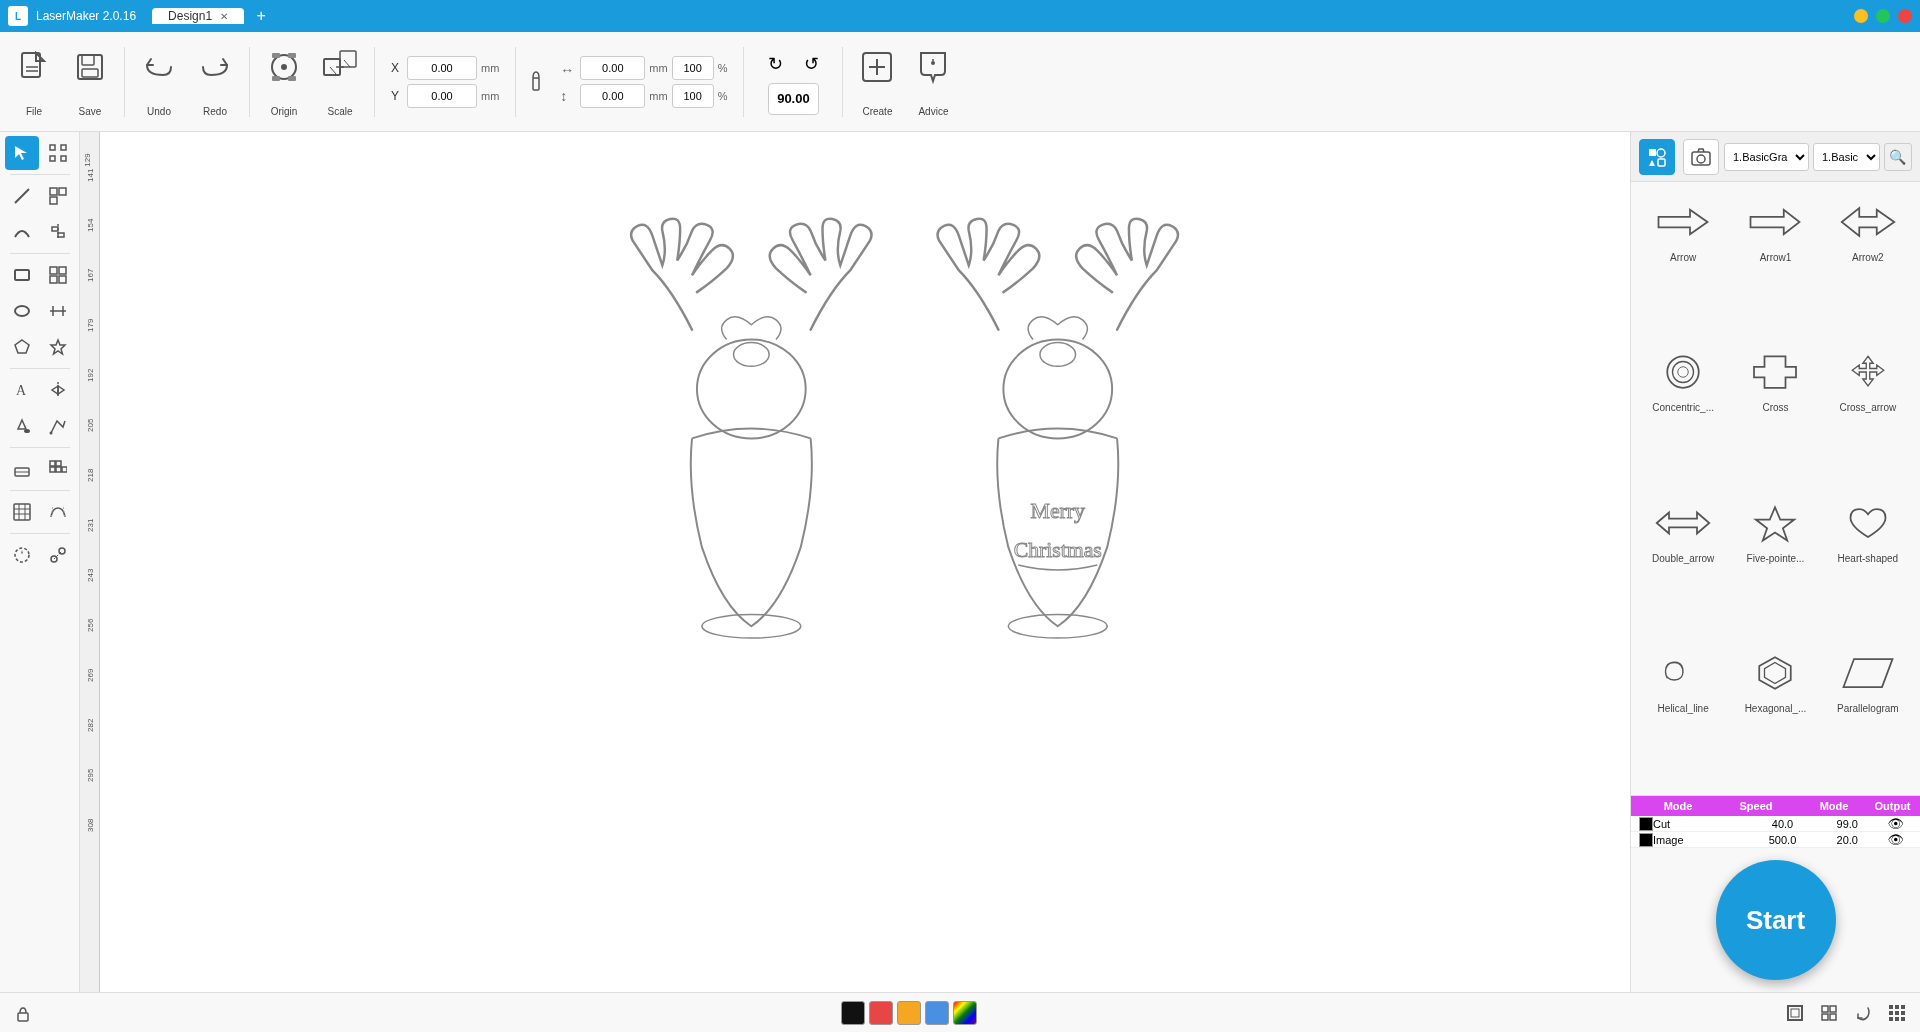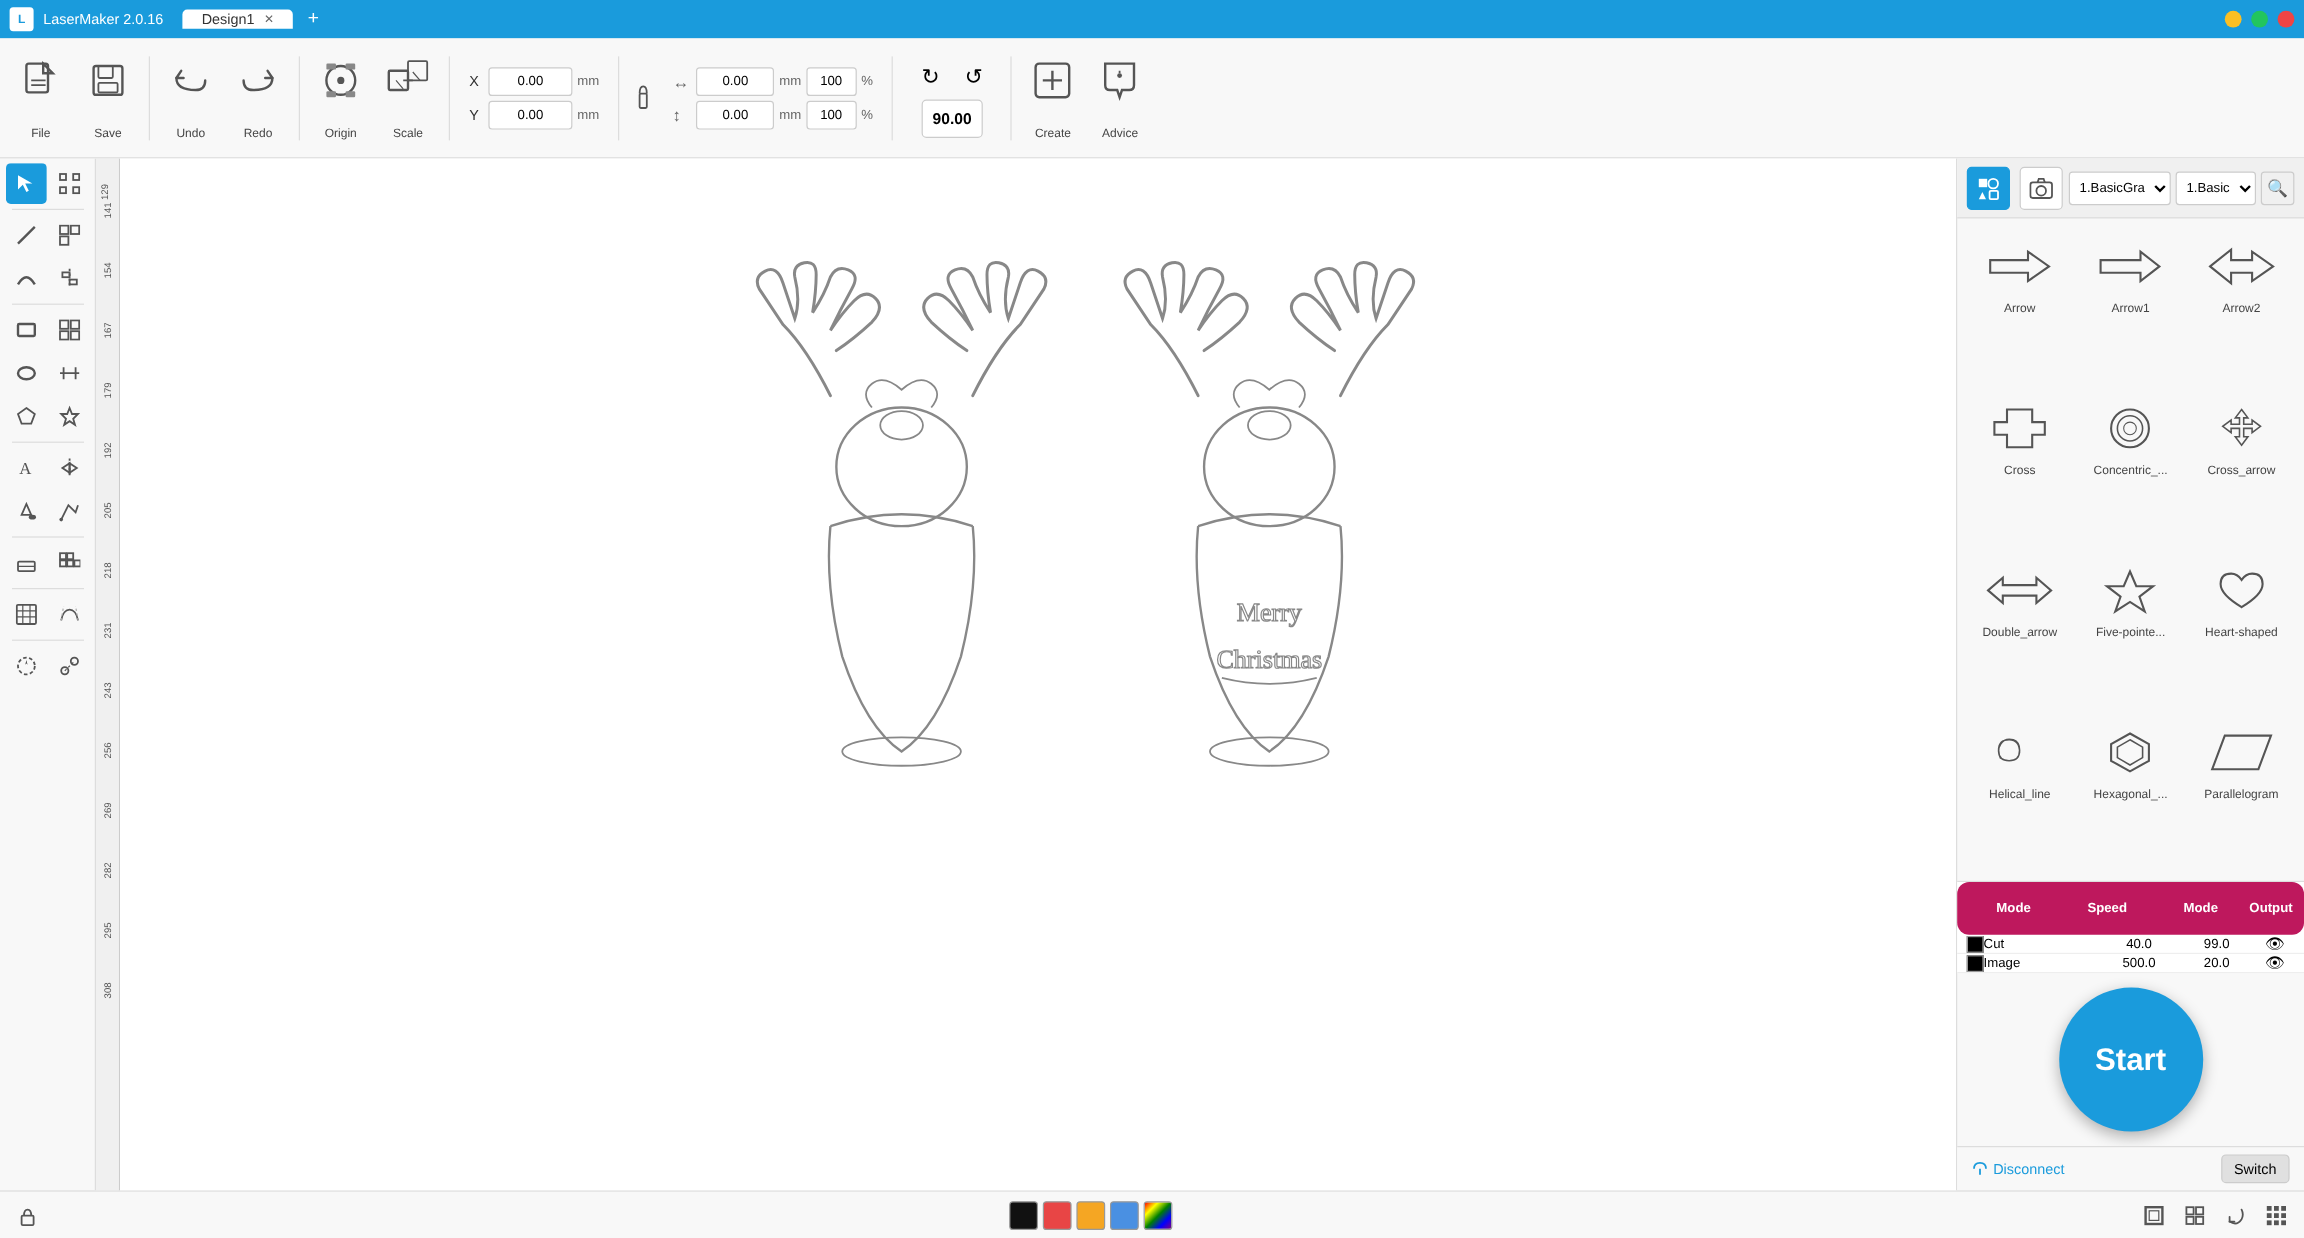--- a/index.html
+++ b/index.html
@@ -298,27 +298,26 @@
       font-size: 14px;
     }
 
     
     #layers-panel {
       border-top: 1px solid #ddd;
       background: white;
     }
     #layers-header {
       display: flex;
-      background: #be185d;
+      background: #d946ef;
       color: white;
       font-size: 11px;
       font-weight: bold;
-      padding: 16px 8px;
+      padding: 4px 8px;
       gap: 0;
-      border-radius: 10px;
     }
     .layer-col { flex: 1; text-align: center; }
     .layer-row {
       display: flex;
       align-items: center;
       padding: 0 8px;
       border-bottom: 1px solid #eee;
       gap: 0;
     }
     .layer-color-box {
@@ -911,35 +910,35 @@
             <svg class="shape-svg" viewBox="0 0 64 44">
               <polygon points="2,22 22,6 22,16 42,16 42,8 62,22 42,36 42,28 22,28 22,38" fill="none" stroke="#555" stroke-width="2"></polygon>
             </svg>
           </div>
           <span class="shape-label">Arrow2</span>
         </div>
 
         <div class="shape-item">
           <div class="shape-icon-area">
             <svg class="shape-svg" viewBox="0 0 64 44">
-              <polygon points="20,4 44,4 44,16 56,16 56,28 44,28 44,40 20,40 20,28 8,28 8,16 20,16" fill="none" stroke="#555" stroke-width="2"></polygon>
-            </svg>
-          </div>
-          <span class="shape-label">Cross</span>
-        </div>
-
-        <div class="shape-item">
-          <div class="shape-icon-area">
-            <svg class="shape-svg" viewBox="0 0 64 44">
               <circle cx="32" cy="22" r="18" fill="none" stroke="#555" stroke-width="2"></circle>
               <circle cx="32" cy="22" r="12" fill="none" stroke="#555" stroke-width="1.5"></circle>
               <circle cx="32" cy="22" r="6" fill="none" stroke="#555" stroke-width="1"></circle>
             </svg>
           </div>
           <span class="shape-label">Concentric_...</span>
+        </div>
+
+        <div class="shape-item">
+          <div class="shape-icon-area">
+            <svg class="shape-svg" viewBox="0 0 64 44">
+              <polygon points="20,4 44,4 44,16 56,16 56,28 44,28 44,40 20,40 20,28 8,28 8,16 20,16" fill="none" stroke="#555" stroke-width="2"></polygon>
+            </svg>
+          </div>
+          <span class="shape-label">Cross</span>
         </div>
 
         <div class="shape-item">
           <div class="shape-icon-area">
             <svg class="shape-svg" viewBox="0 0 64 44">
               <polygon points="32,4 38,12 34,12 34,18 42,18 42,14 50,20 42,26 42,22 34,22 34,30 38,30 32,38 26,30 30,30 30,22 22,22 22,26 14,20 22,14 22,18 30,18 30,12 26,12" fill="none" stroke="#555" stroke-width="1.5"></polygon>
             </svg>
           </div>
           <span class="shape-label">Cross_arrow</span>
         </div>
@@ -1030,32 +1029,20 @@
         </div>
       </div>
     </div>
 
     <div id="start-section">
       <button id="start-btn">
         <span>Start</span>
       </button>
     </div>
 
-    <div id="bottom-bar-right">
-      <button class="disconnect-btn">
-        <svg width="14" height="14" viewBox="0 0 14 14">
-            <path d="M2 7 Q2 2 7 2 Q12 2 12 7" fill="none" stroke="#1a9bdc" stroke-width="1.5"></path>
-            <line x1="7" y1="7" x2="7" y2="12" stroke="#1a9bdc" stroke-width="1.5"></line>
-          </svg>
-        <span>Disconnect</span>
-      </button>
-      <button class="switch-btn">
-        <span>Switch</span>
-      </button>
-    </div>
   </div>
 </div>
 
 <div id="bottom-toolbar">
 
   <div class="bottom-tool-btn">
     <svg width="18" height="18" viewBox="0 0 18 18">
         <rect x="4" y="9" width="10" height="8" rx="1" fill="none" stroke="#555" stroke-width="1.5"></rect>
         <path d="M6 9 Q6 4 9 4 Q12 4 12 9" fill="none" stroke="#555" stroke-width="1.5"></path>
       </svg>

